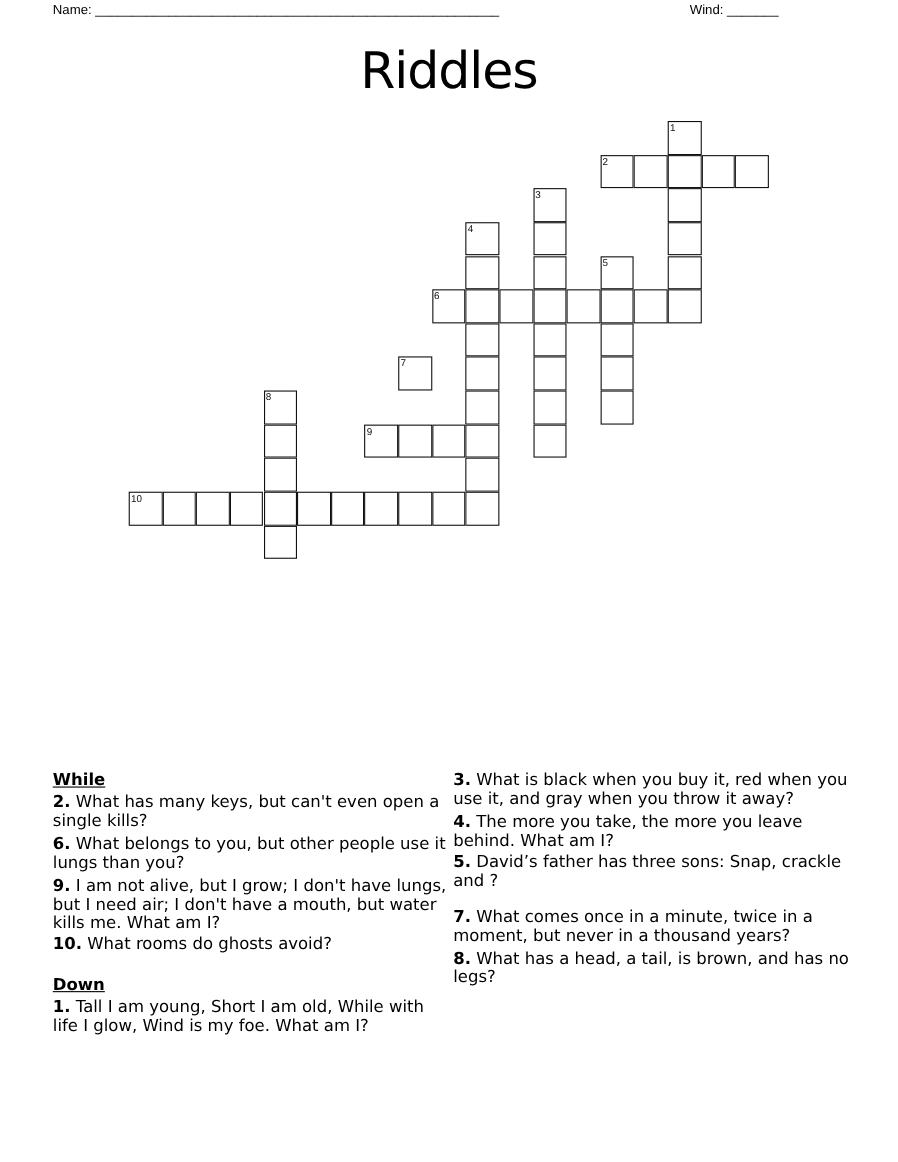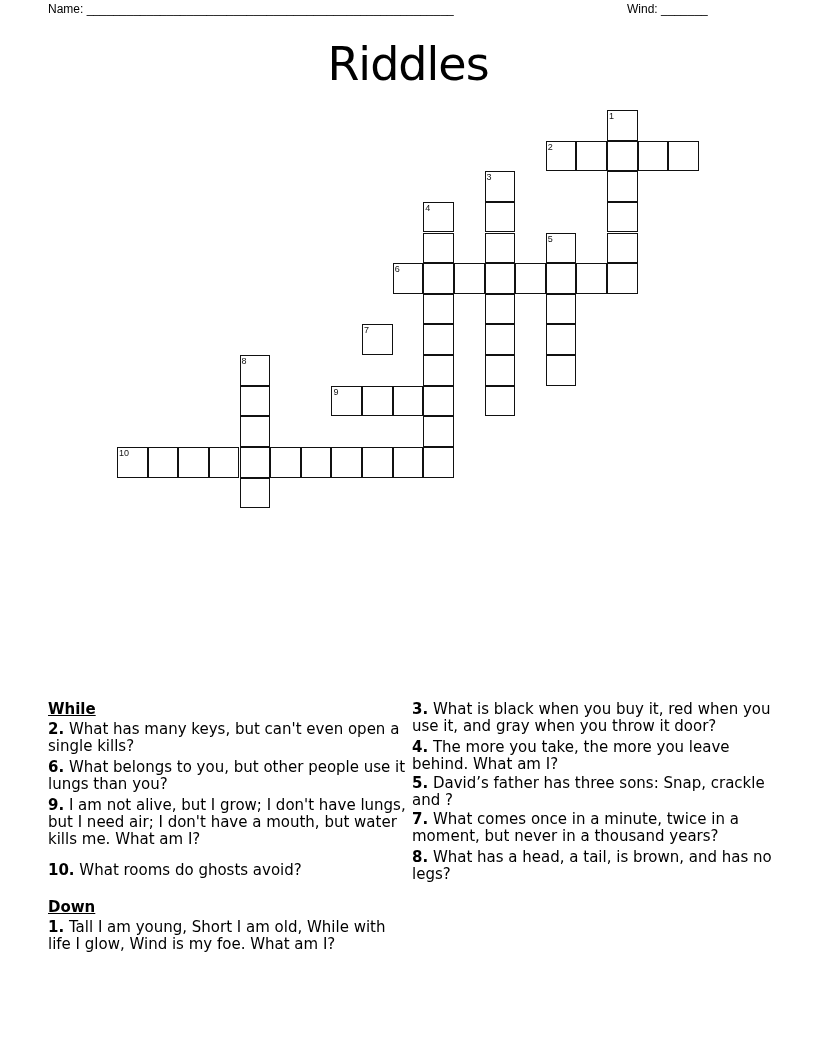--- a/index.html
+++ b/index.html
@@ -118,25 +118,25 @@
     <div class="cell" style="left: 300.78px; top: 446.93px;"></div>
     <div class="cell" style="left: 331.41px; top: 446.93px;"></div>
     <div class="cell" style="left: 362.04px; top: 446.93px;"></div>
     <div class="cell" style="left: 392.67px; top: 446.93px;"></div>
   </div>
 
 <div class="clues left">
   <div class="heading">While</div>
   <div class="clue"><span class="cn">2.</span><span> What has many keys, but can't even open a single kills?</span></div>
   <div class="clue"><span class="cn">6.</span><span> What belongs to you, but other people use it lungs than you?</span></div>
-  <div class="clue" style="margin-bottom:14px"><span class="cn">9.</span><span> I am not alive, but I grow; I don't have lungs, but I need air; I don't have a mouth, but water kills me. What am I?</span></div>
+  <div class="clue" style="margin-bottom:2px"><span class="cn">9.</span><span> I am not alive, but I grow; I don't have lungs, but I need air; I don't have a mouth, but water kills me. What am I?</span></div>
   <div class="clue" style="margin-bottom:20px"><span class="cn">10.</span><span> What rooms do ghosts avoid?</span></div>
   <div class="heading">Down</div>
   <div class="clue"><span class="cn">1.</span><span> Tall I am young, Short I am old, While with life I glow, Wind is my foe. What am I?</span></div>
 </div>
 
 <div class="clues right">
-  <div class="clue"><span class="cn">3.</span><span> What is black when you buy it, red when you use it, and gray when you throw it door?</span></div>
+  <div class="clue"><span class="cn">3.</span><span> What is black when you buy it, red when you use it, and gray when you throw it away?</span></div>
   <div class="clue" style="margin-bottom:2px"><span class="cn">4.</span><span> The more you take, the more you leave behind. What am I?</span></div>
-  <div class="clue" style="margin-bottom:2px"><span class="cn">5.</span><span> David’s father has three sons: Snap, crackle and ?</span></div>
+  <div class="clue" style="margin-bottom:16px"><span class="cn">5.</span><span> David’s father has three sons: Snap, crackle and ?</span></div>
   <div class="clue"><span class="cn">7.</span><span> What comes once in a minute, twice in a moment, but never in a thousand years?</span></div>
   <div class="clue"><span class="cn">8.</span><span> What has a head, a tail, is brown, and has no legs?</span></div>
 </div>
 
 </body></html>

